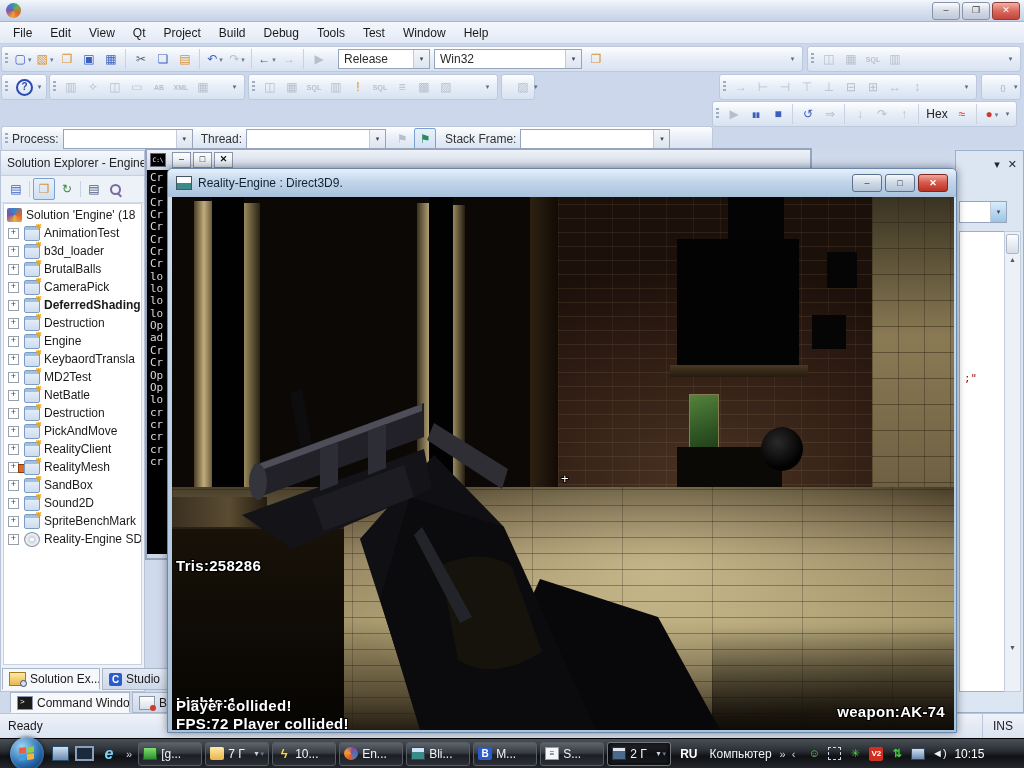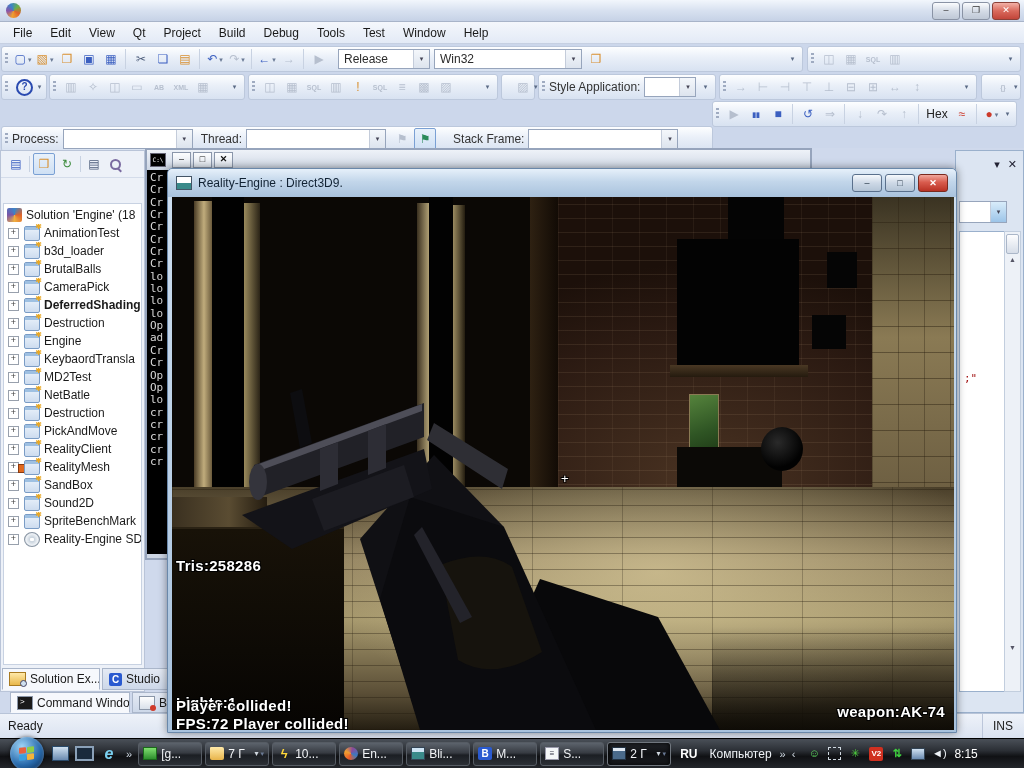--- a/index.html
+++ b/index.html
@@ -267,29 +267,20 @@
       </span>
     <span class="chev">▾</span>
   </div>
   <div class="toolbar" style="left:501px;top:30px;width:34px">
     <span style="display:flex;align-items:center">
 
     <span class="tbi dim">▨</span>
       </span>
     <span class="chev">▾</span>
   </div>
-  <div class="toolbar" style="left:538px;top:30px;width:178px">
-    <span class="grip"></span>
-    <span class="tlabel">Style Application:</span>
-    <span class="combo" style="width:52px">
-      <span class="cval"></span>
-      <span class="da">▾</span>
-    </span>
-    <span class="chev">▾</span>
-  </div>
   <div class="toolbar" style="left:719px;top:30px;width:258px">
     <span class="grip"></span>
     <span style="display:flex;align-items:center">
 
     <span class="tbi dim">→</span>
         <span class="tbi dim">⊢</span>
         <span class="tbi dim">⊣</span>
         <span class="tbi dim">⊤</span>
         <span class="tbi dim">⊥</span>
         <span class="tbi dim">⊟</span>
@@ -336,34 +327,35 @@
       <span class="cval"></span>
       <span class="da">▾</span>
     </span>
     <span class="tlabel" style="margin-left:8px">Thread:</span>
     <span class="combo" style="width:140px">
       <span class="cval"></span>
       <span class="da">▾</span>
     </span>
     <span class="tbi dim" style="margin-left:6px">⚑</span>
     <span class="tbi boxed" style="color:#2a8a5a">⚑</span>
-    <span class="tlabel" style="margin-left:16px">Stack Frame:</span>
+    <span class="tlabel" style="margin-left:8px">Stack Frame:</span>
     <span class="combo" style="width:150px">
       <span class="cval"></span>
       <span class="da">▾</span>
     </span>
   </div>
 </div>
 
 <div class="abs" id="statusbar">
   <span style="position:absolute;left:8px;top:5px">Ready</span>
   <span style="position:absolute;left:982px;top:0;width:40px;height:100%;border-left:1px solid #bcc6da;display:flex;align-items:center;justify-content:center">INS</span>
 </div>
 
 <div class="abs" id="solexp">
+  <div class="hdr">Solution Explorer - Engine</div>
   <div class="ptools">
     <span class="tbi c-blue">▤</span>
     <span style="width:1px;height:16px;background:#c8d2e2;margin:0 2px"></span>
     <span class="tbi boxed c-orange">❐</span>
     <span class="tbi c-green">↻</span>
     <span style="width:1px;height:16px;background:#c8d2e2;margin:0 2px"></span>
     <span class="tbi">▤</span>
     <span class="tbi mag"></span>
   </div>
   <div id="tree">
@@ -730,14 +722,14 @@
   <div id="tray">
 
   <span class="tri t-fan">☺</span>
       <span class="tri t-dash"></span>
       <span class="tri t-bug">✳</span>
       <span class="tri t-v2">V2</span>
       <span class="tri t-ud">⇅</span>
       <span class="tri t-net"></span>
       <span class="tri t-vol">◄)</span>
     </div>
-  <span style="color:#fff;margin:0 10px 0 8px">8:15</span>
+  <span style="color:#fff;margin:0 10px 0 8px">10:15</span>
 </div>
 
 </body></html>

